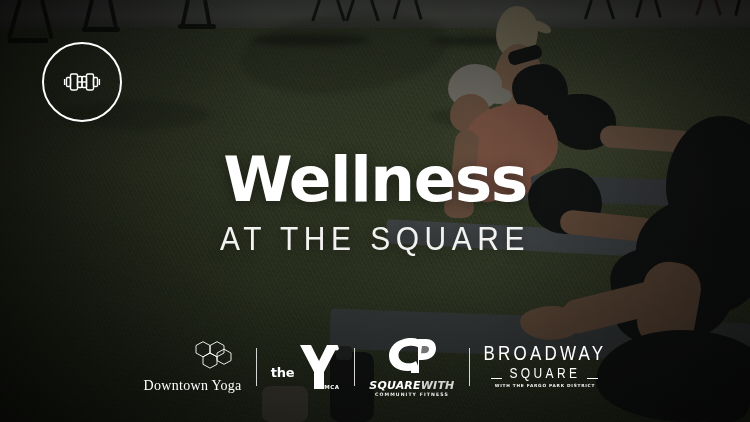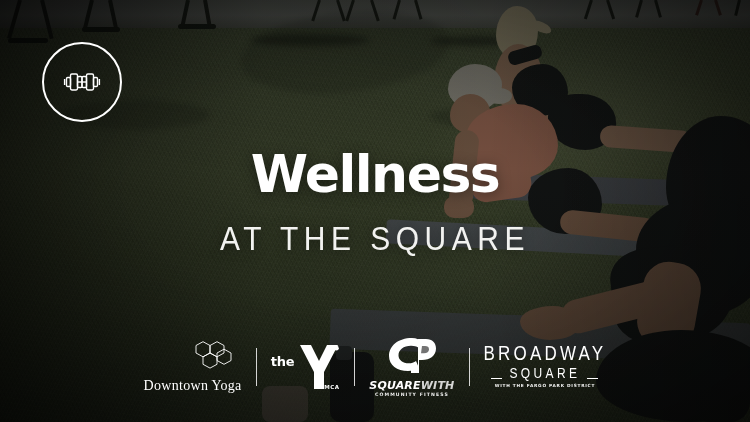--- a/index.html
+++ b/index.html
@@ -99,21 +99,21 @@
   }
   .badge svg { display:block; }
 
   
   .headline {
     position: absolute; left: 0; right: 0; top: 148px;
     text-align: center;
     color: #ffffff;
     font-family: "DejaVu Sans", sans-serif;
     font-weight: 700;
-    font-size: 52px;
+    font-size: 63px;
     letter-spacing: -1.5px;
     line-height: 1;
     text-shadow: 0 2px 14px rgba(0,0,0,.45);
   }
   .subhead {
     position: absolute; left: 0; right: 0; top: 224px;
     text-align: center;
     color: #f2f2f0;
     font-family: "Liberation Sans", sans-serif;
     font-weight: 300;
@@ -144,21 +144,21 @@
   .dty { display: flex; flex-direction: column; align-items: flex-end; gap: 3px; }
   .dty-word {
     color: #ffffff;
     font-family: "Liberation Serif", serif;
     font-size: 14px;
     letter-spacing: .3px;
     white-space: nowrap;
   }
 
   
-  .ymca { display: flex; align-items: center; gap: 4px; }
+  .ymca { display: flex; align-items: flex-end; gap: 4px; }
   .ymca-the {
     color:#fff; font-family:"DejaVu Sans", sans-serif; font-weight:700;
     font-size:13px; line-height:1; padding-bottom: 12px; letter-spacing:-.2px;
   }
   .ymca-mark { position: relative; width: 42px; height: 48px; }
   .ymca-letters {
     position:absolute; right:1px; bottom:1px;
     color:#fff; font-family:"DejaVu Sans", sans-serif; font-weight:700;
     font-size:5.5px; letter-spacing:.4px; line-height:1;
   }

